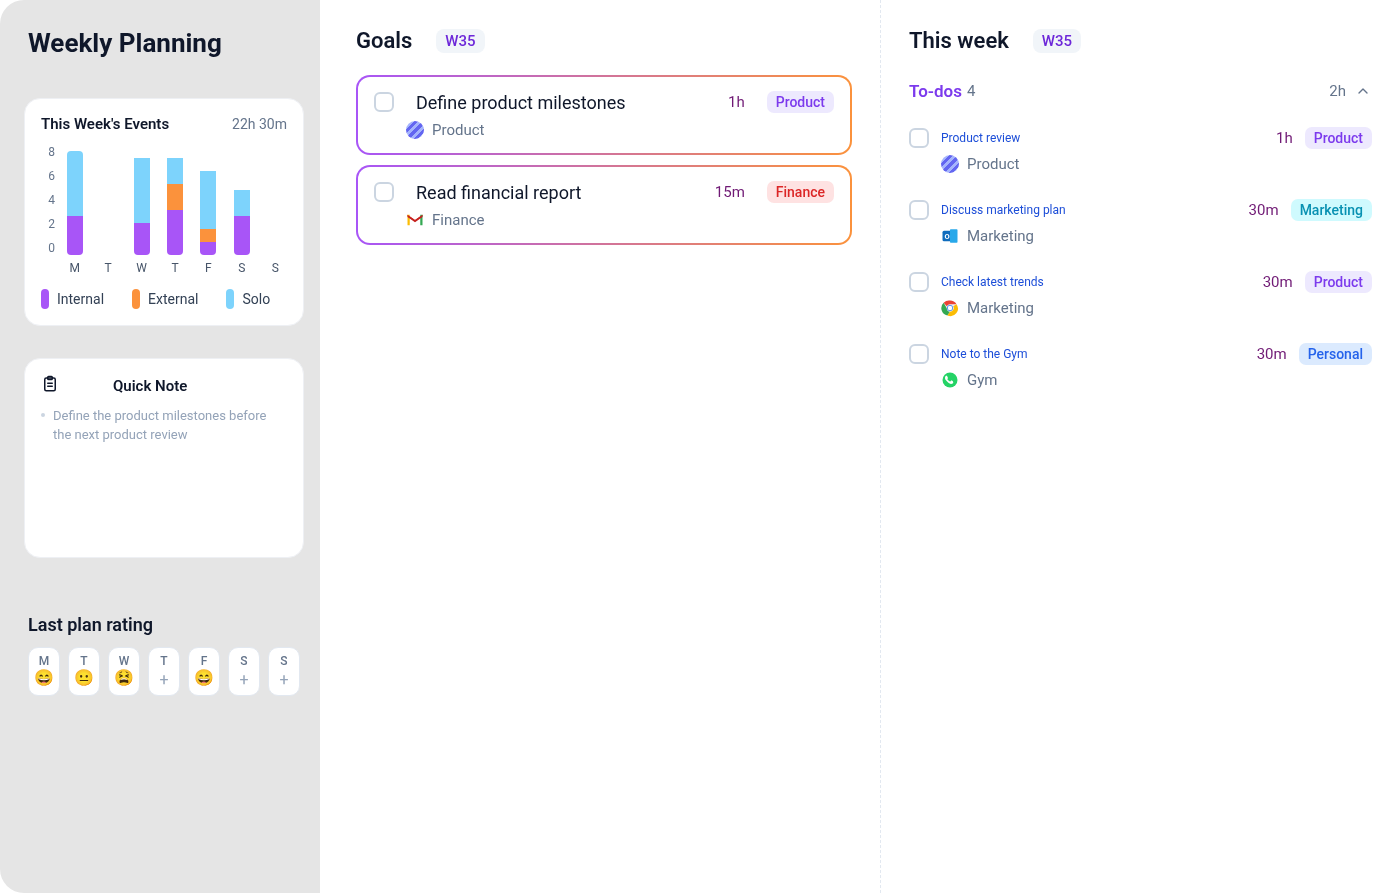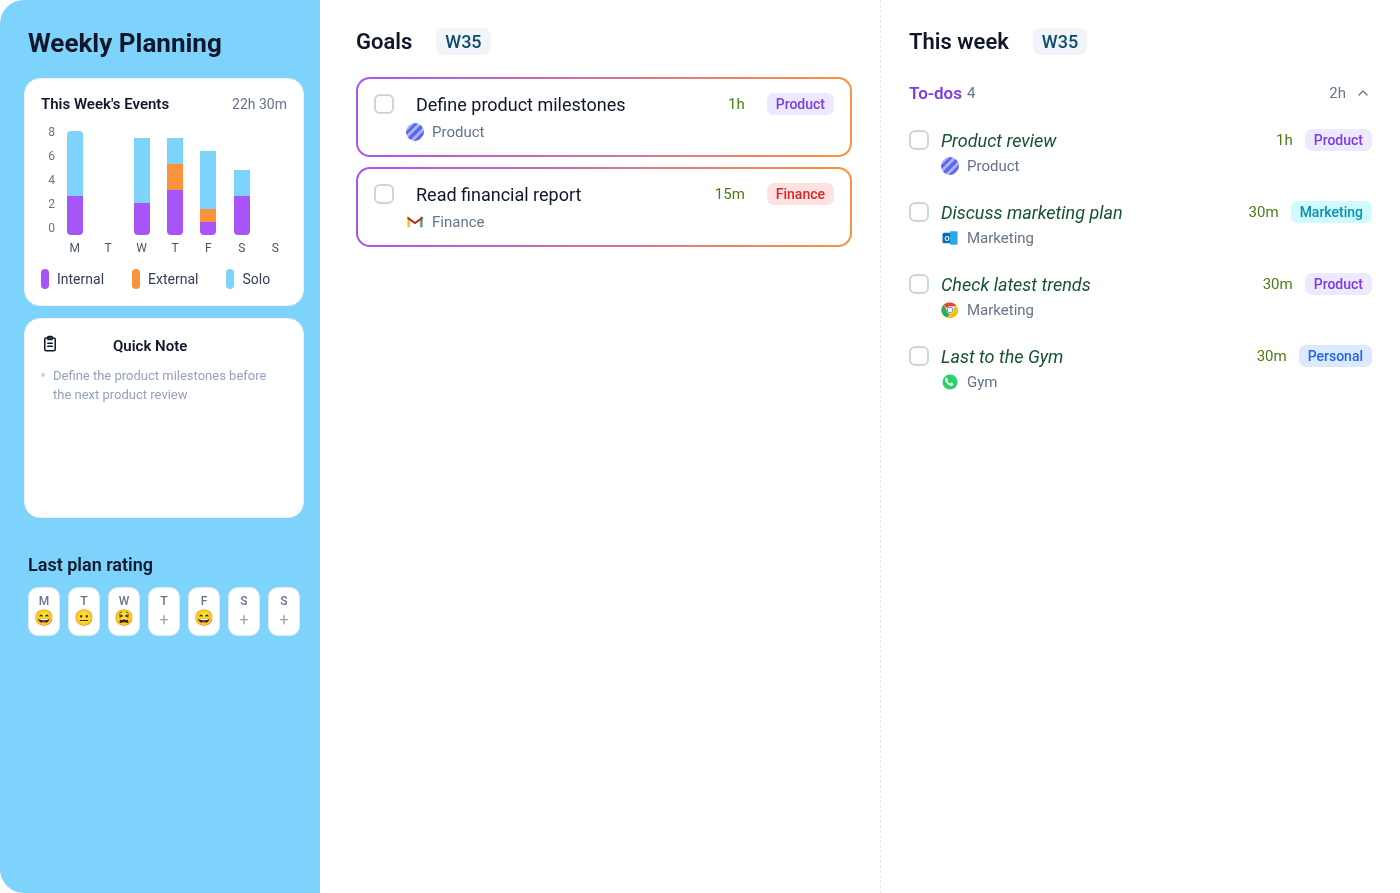--- a/index.html
+++ b/index.html
@@ -14,25 +14,25 @@
   .app {
     display: flex;
     height: 100%;
     background: #fff;
     border-radius: 24px;
   }
   
   .sidebar {
     width: 320px;
     padding: 24px 16px 24px 24px;
-    background: #7dd3fc;
+    background: #e5e5e5;
     border-radius: 24px 0 0 24px;
     display: flex;
     flex-direction: column;
-    gap: 12px;
+    gap: 32px;
   }
   .page-title {
     font-size: 26px;
     font-weight: 700;
     color: #0f172a;
     margin: 4px 4px 8px 4px;
   }
   .card {
     background: #fff;
     border: 1px solid #eef0f4;
@@ -123,43 +123,43 @@
   .rating-plus { font-size: 16px; color: #94a3b8; }
   
   .center {
     flex: 1;
     padding: 28px 28px 28px 36px;
   }
   .col-header { display: flex; align-items: center; gap: 24px; margin-bottom: 22px; }
   .col-title { font-size: 22px; font-weight: 600; color: #0f172a; }
   .week-pill {
     background: #f1f5f9;
-    color: #0c4a6e;
-    font-size: 18px;
+    color: #6d28d9;
+    font-size: 15px;
     font-weight: 500;
     padding: 3px 9px;
     border-radius: 8px;
   }
   .goal-card {
     border-radius: 14px;
     padding: 2px; 
     margin-bottom: 10px;
     background: linear-gradient(90deg, #a855f7, #fb923c);
   }
   .goal-inner {
     background: #fff;
     border-radius: 12px;
     padding: 14px 16px;
   }
   .goal-row1 { display: flex; align-items: center; gap: 22px; }
   .chk {
     width: 20px; height: 20px; border: 2px solid #cbd5e1; border-radius: 6px; flex-shrink: 0; cursor: pointer;
   }
   .goal-title { font-size: 18px; color: #0f172a; flex: 1; }
-  .dur { font-size: 15px; color: #4d7c0f; }
+  .dur { font-size: 15px; color: #701a75; }
   .tag {
     font-size: 14px; padding: 3px 9px; border-radius: 7px; font-weight: 500;
   }
   .tag-product { background: #ede9fe; color: #7c3aed; }
   .tag-finance { background: #fee2e2; color: #dc2626; }
   .tag-marketing { background: #cffafe; color: #0891b2; }
   .tag-personal { background: #dbeafe; color: #2563eb; }
   .goal-sub { display: flex; align-items: center; gap: 8px; margin-top: 8px; margin-left: 32px; color: #64748b; font-size: 15px; }
   .src-icon { width: 18px; height: 18px; border-radius: 50%; display: inline-flex; align-items: center; justify-content: center; font-size: 12px; }
   
@@ -179,21 +179,21 @@
   .section-count { color: #64748b; font-size: 15px; }
   .section-right { margin-left: auto; display: flex; align-items: center; gap: 8px; color: #64748b; font-size: 15px; }
   .chev { width: 18px; height: 18px; display: inline-flex; align-items: center; justify-content: center; }
   .todo {
     display: flex;
     flex-direction: column;
     gap: 6px;
     padding: 8px 0 18px 0;
   }
   .todo-row1 { display: flex; align-items: center; gap: 12px; }
-  .todo-title { font-size: 18px; color: #14532d; flex: 1; font-style: italic; }
+  .todo-title { font-size: 12px; color: #1d4ed8; flex: 1; }
   .todo-sub { display: flex; align-items: center; gap: 8px; margin-left: 32px; color: #64748b; font-size: 15px; }
   
   .stripe-icon {
     width: 18px; height: 18px; border-radius: 50%;
     background: repeating-linear-gradient(135deg, #6366f1 0 3px, #a5b4fc 3px 6px);
   }
 </style>
 </head>
 <body>
 
@@ -444,21 +444,21 @@
                 <circle cx="12" cy="12" r="4" fill="#4285F4"></circle>
                 <circle cx="12" cy="12" r="3" fill="#fff"></circle>
               </svg>
             </span>
             <span>Marketing</span>
           </div>
         </div>
         <div class="todo">
           <div class="todo-row1">
             <div class="chk"></div>
-            <div class="todo-title">Last to the Gym</div>
+            <div class="todo-title">Note to the Gym</div>
             <div class="dur">30m</div>
             <div class="tag tag-personal">Personal</div>
           </div>
           <div class="todo-sub">
             <span class="src-icon">
               <svg width="18" height="18" viewBox="0 0 24 24">
                 <circle cx="12" cy="12" r="10" fill="#25D366"></circle>
                 <path fill="#fff" d="M16 13.5c-.3-.15-1.7-.85-1.95-.95s-.45-.15-.65.15-.75.95-.9 1.15-.35.2-.65.05a6.9 6.9 0 01-3.4-3c-.25-.45.25-.4.75-1.35.1-.2.05-.35 0-.5s-.65-1.55-.9-2.1c-.25-.6-.5-.5-.65-.5h-.55c-.2 0-.5.05-.75.35s-1 1-1 2.4 1 2.75 1.15 2.95 2 3.2 5 4.35c2.5.95 2.5.65 2.95.6s1.5-.6 1.7-1.2.2-1.1.15-1.2-.25-.15-.55-.3z"></path>
               </svg>
             </span>

